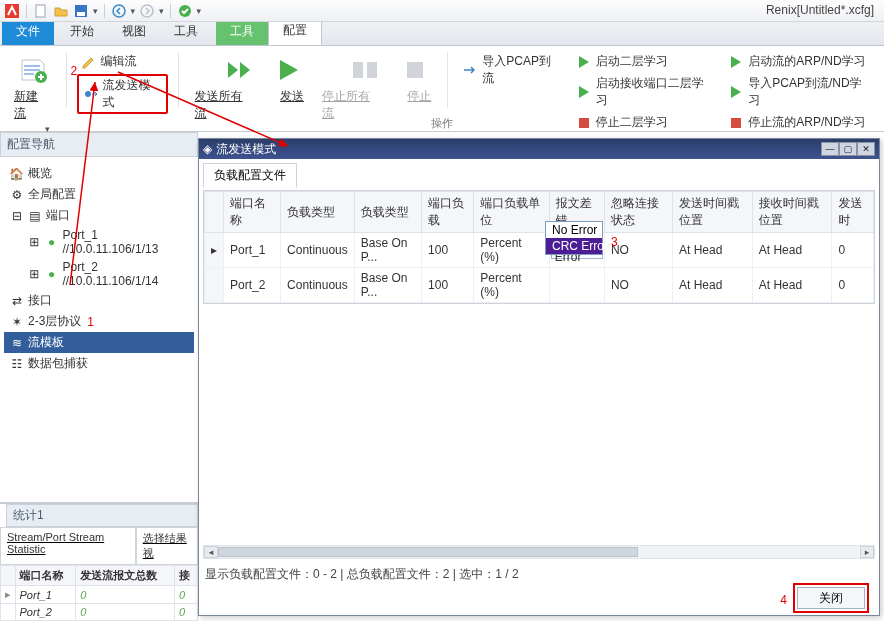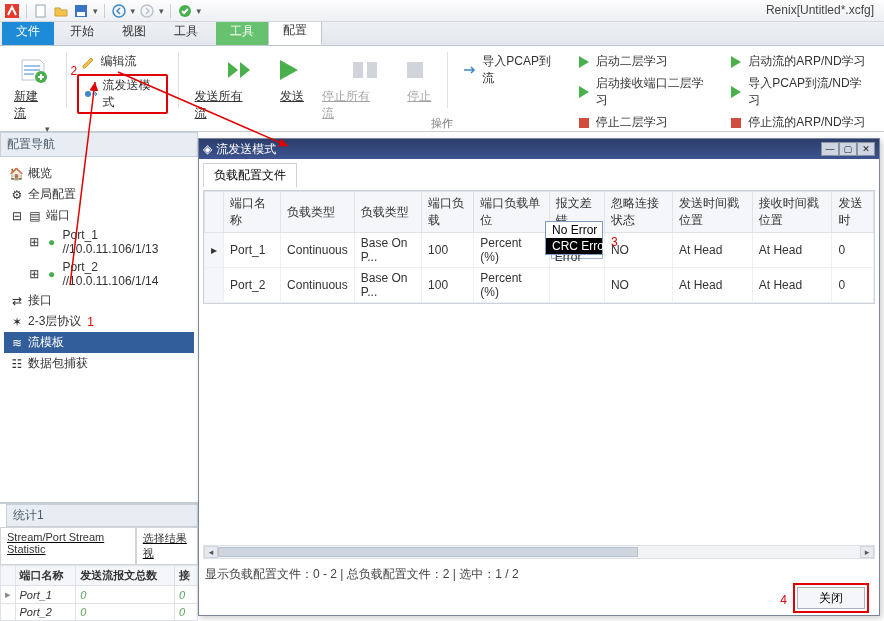--- a/index.html
+++ b/index.html
@@ -59,21 +59,21 @@
 .dialog .titlebar .winbtn { width:18px; height:14px; background:#cfd6e2; border:1px solid #8892a5; display:flex; align-items:center; justify-content:center; font-size:9px; color:#222; cursor:pointer;}
 .dialog .inner-tab { display:inline-block; padding:3px 10px; border:1px solid #cfd3d9; border-bottom:1px solid #fff; margin:4px 0 0 4px; background:#fff;}
 .dialog .grid { margin:2px 4px; border:1px solid #cfd3d9; }
 .dialog table.g { width:100%; border-collapse:collapse; }
 .dialog table.g th { background:#f4f6f9; border:1px solid #dfe3e9; padding:3px 6px; text-align:left; font-weight:normal; color:#333; font-size:12px;}
 .dialog table.g td { border:1px solid #eceff3; padding:3px 6px; color:#333; font-size:12px;}
 .dialog table.g td .dd { border:1px solid #9bb6d7; background:#fff; display:flex; align-items:center; justify-content:space-between; padding:0 3px; height:18px;}
 .dialog table.g td .dd .car { font-size:9px; color:#4a74b5;}
 .dialog .ddlist { position:absolute; border:1px solid #7f9bbf; background:#fff; z-index:5;}
 .dialog .ddlist .opt { padding:1px 6px; white-space:nowrap; }
-.dialog .ddlist .opt.hi { background:#000000; color:#fff;}
+.dialog .ddlist .opt.hi { background:#4c1d95; color:#fff;}
 .dialog .rowflag { width:12px; background:#f4f6f9; border:1px solid #dfe3e9; text-align:center; color:#888;}
 .dialog .status { position:absolute; left:6px; bottom:32px; color:#444;}
 .dialog .closebtn { position:absolute; right:14px; bottom:6px; width:68px; height:22px; border:1px solid #aab2be; background:#f4f6f9; cursor:pointer;}
 .dialog .closebtn-hl { border:2px solid #e00000; padding:2px; position:absolute; right:10px; bottom:2px;margin-top:12px;}
 .dialog .hscroll { position:absolute; left:4px; right:4px; bottom:56px; height:14px; background:#f1f3f6; border:1px solid #dfe3e9;}
 .dialog .hscroll .thumb { position:absolute; left:14px; top:1px; width:420px; height:10px; background:#d0d6df; border:1px solid #b9c1cc;}
 .dialog .hscroll .arr { position:absolute; top:0; width:14px; height:12px; background:#e7eaef; border:1px solid #cfd4db; text-align:center; font-size:9px; color:#555;}
 .dialog .hscroll .arrL { left:0;} .dialog .hscroll .arrR { right:0;}
 
 

